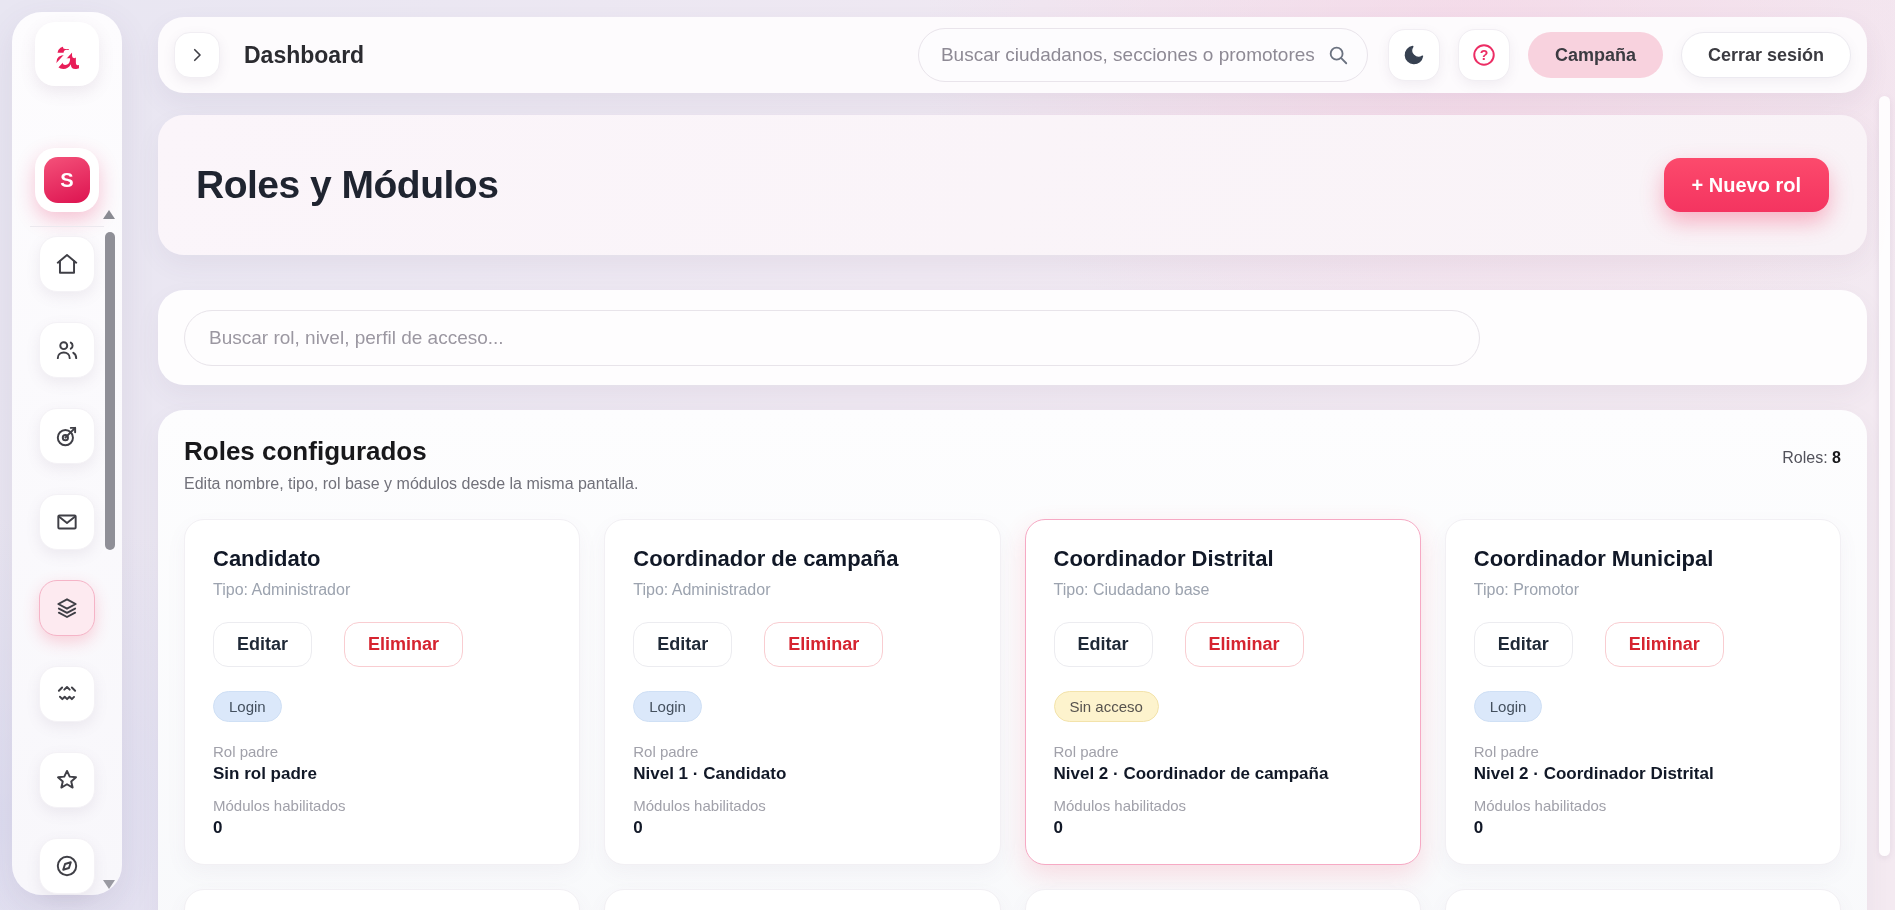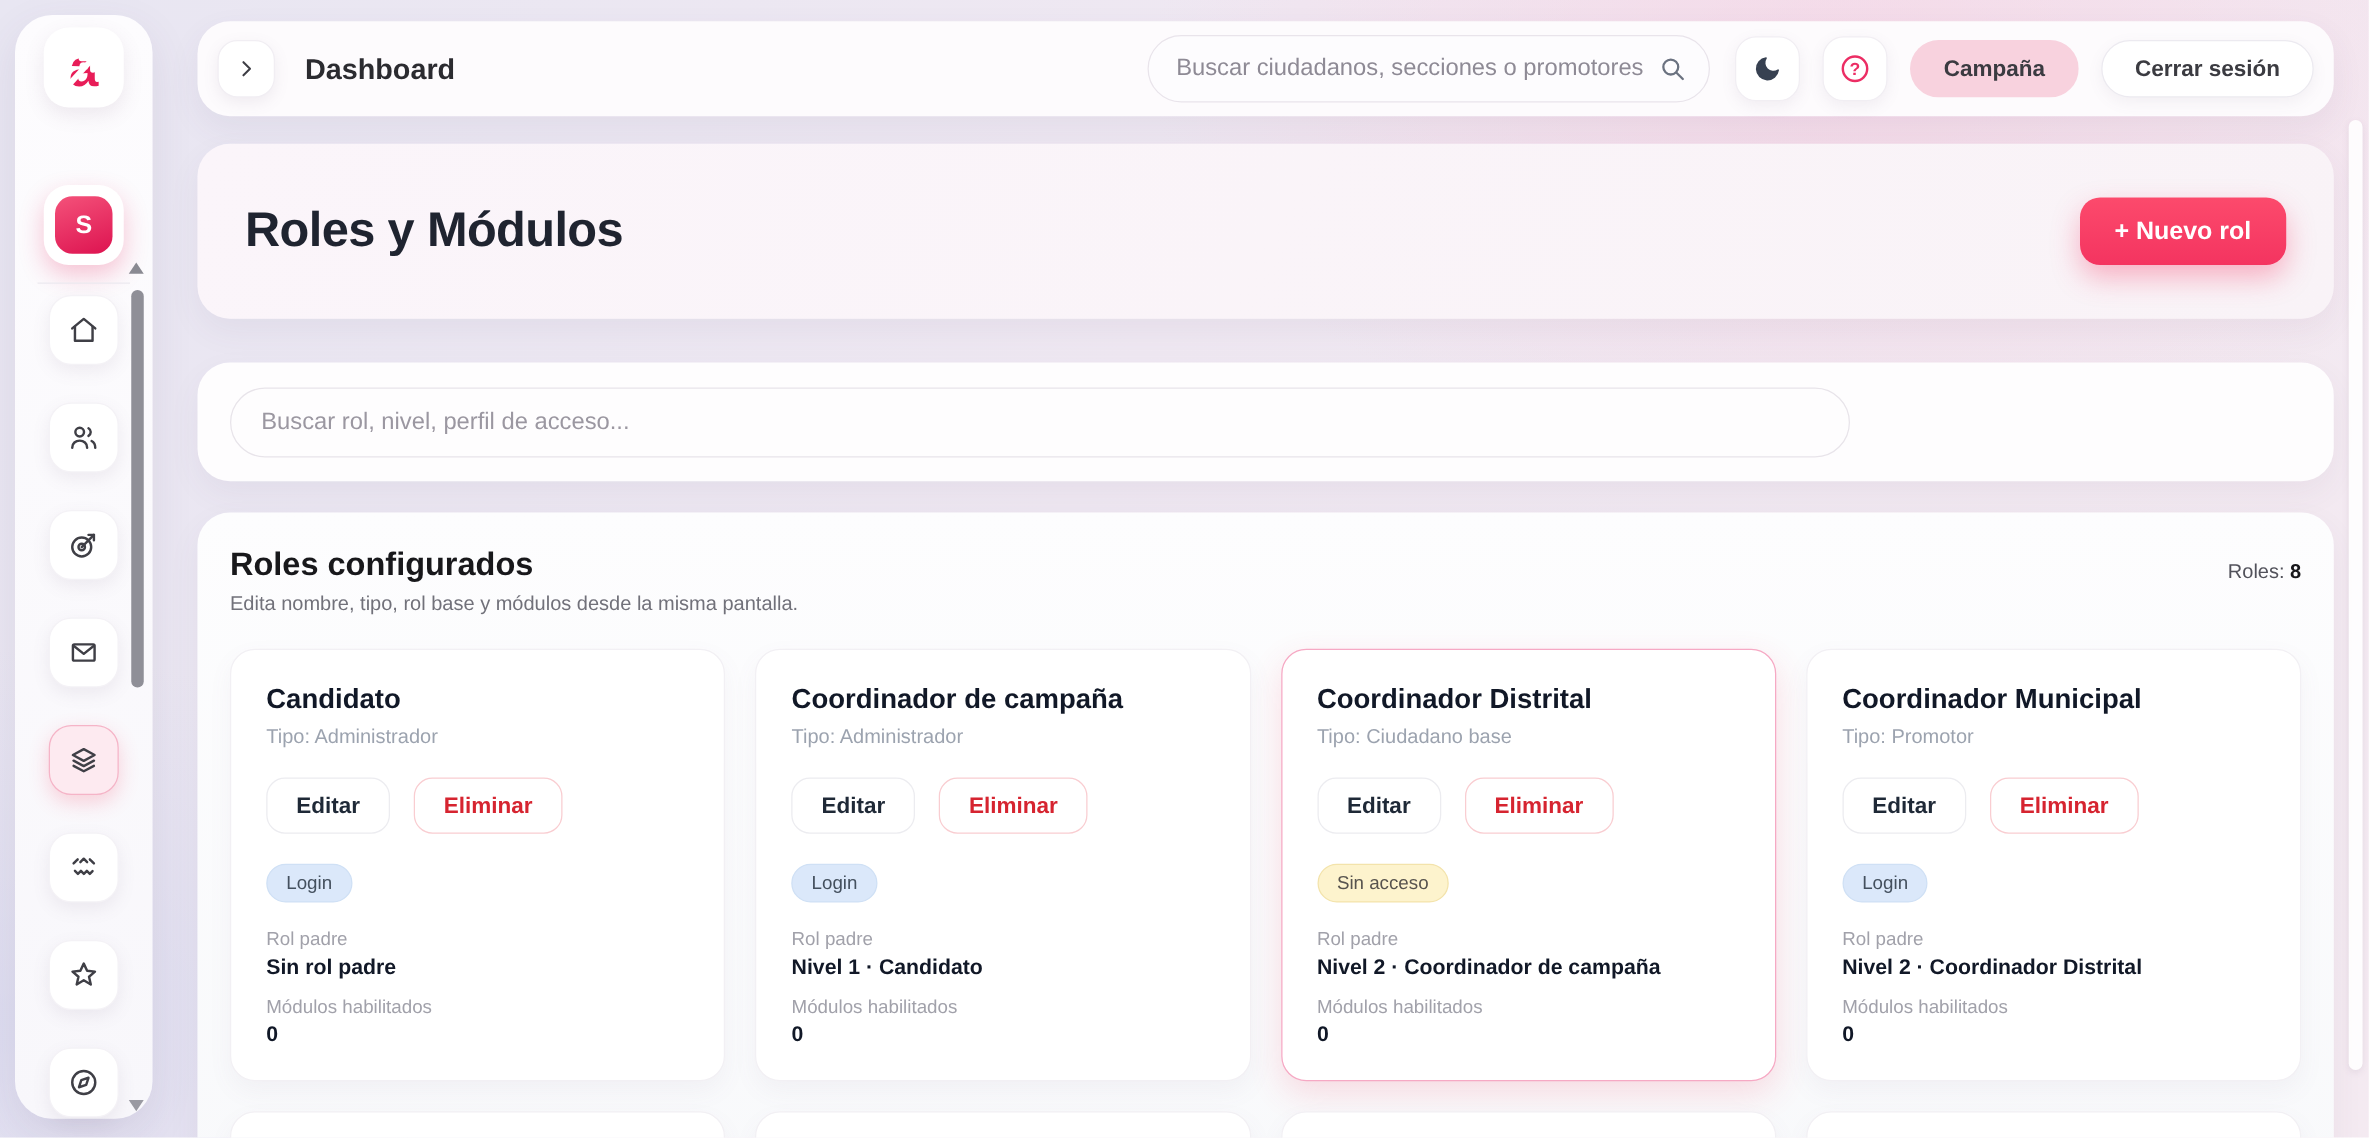--- a/index.html
+++ b/index.html
@@ -102,21 +102,21 @@
   .sec-count{ font-size:16px; color:#52525b; }
   .sec-count b{ color:#18181b; }
   .sec-sub{ font-size:16px; color:#71717a; margin-top:8px; }
   .grid{ margin-top:26px; display:grid; grid-template-columns:repeat(4,1fr); gap:24px; }
 
   .card{ background:#fff; border:1.5px solid #f2f0f4; border-radius:20px; padding:26px 28px;
     min-height:323px; box-shadow:0 8px 20px rgba(120,100,130,.06); position:relative;}
   .card.hl{ border-color:#f6a9c4; box-shadow:0 10px 26px rgba(244,63,94,.16); }
   .card h3{ font-size:22px; font-weight:800; color:#111827; }
   .c-type{ font-size:16px; color:#9ca3af; margin-top:9px; }
-  .btn-row{ display:flex; gap:19px; margin-top:23px; }
+  .btn-row{ display:flex; gap:32px; margin-top:23px; }
   .btn{ padding:11px 23px; border-radius:15px; background:#fff; border:1.5px solid #ececf0;
     font-size:18px; font-weight:700; color:#1f2937; cursor:pointer; font-family:"Liberation Sans", sans-serif;}
   .btn.danger{ border-color:#f9cdd1; color:#d62430; }
   .badge{ display:inline-block; margin-top:24px; padding:6px 15px; border-radius:999px; font-size:15px; }
   .badge.login{ background:#dbe8fa; border:1px solid #cfe0f5; color:#44505e; }
   .badge.warn{ background:#fdf3cd; border:1px solid #f3e3ab; color:#57534e; }
   .lbl{ font-size:15px; color:#a1a1aa; margin-top:21px; }
   .val{ font-size:17px; font-weight:700; color:#111827; margin-top:4px; }
   .lbl.m{ margin-top:13px; }
 

